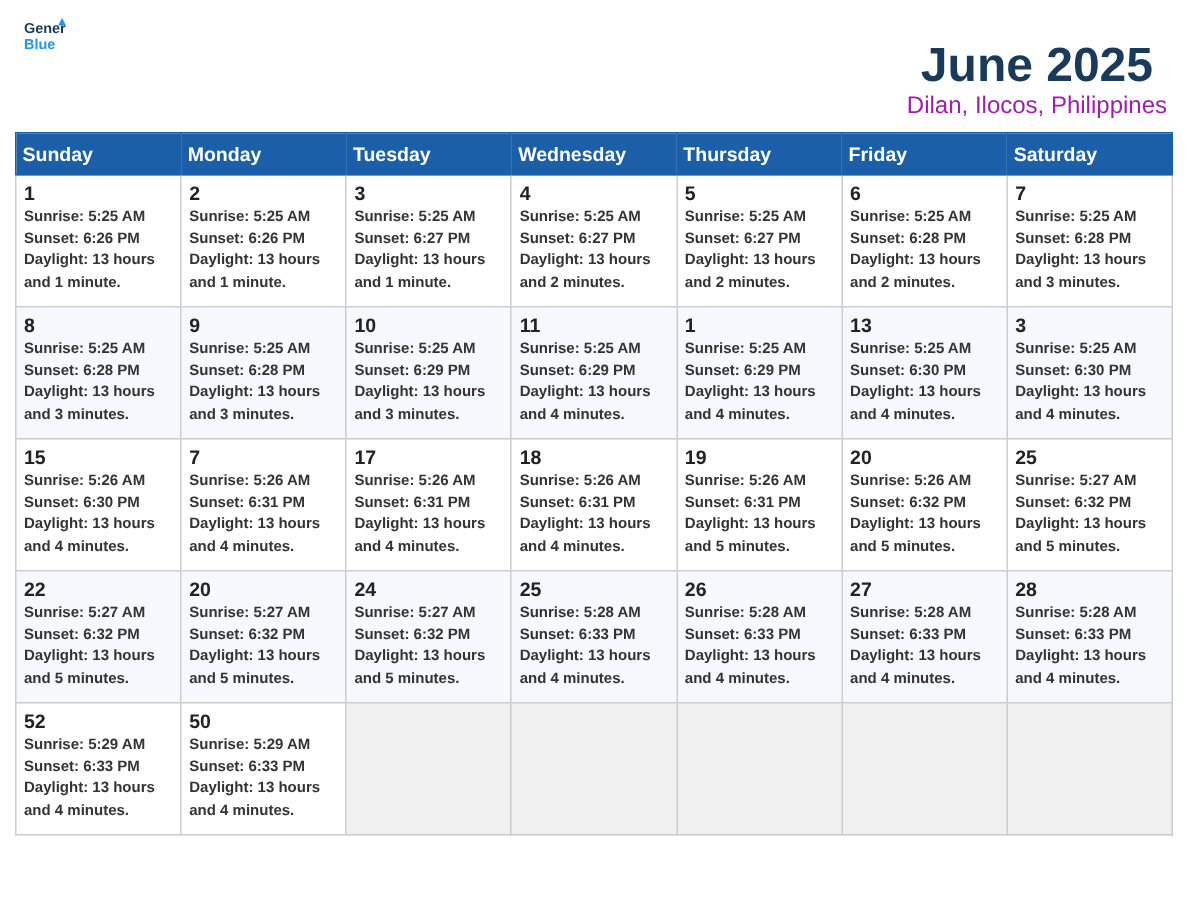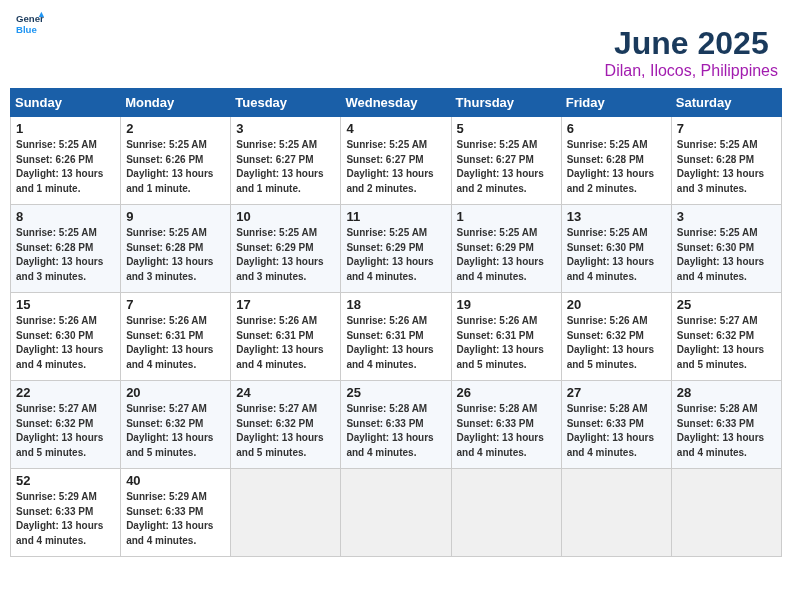--- a/index.html
+++ b/index.html
@@ -318,21 +318,21 @@
       </tr>
       <tr>
         <td>
           <span class="day-num">52</span>
           <div class="day-info" style="white-space: pre-line;">Sunrise: 5:29 AM
 Sunset: 6:33 PM
 Daylight: 13 hours
 and 4 minutes.</div>
         </td>
         <td>
-          <span class="day-num">40</span>
+          <span class="day-num">50</span>
           <div class="day-info" style="white-space: pre-line;">Sunrise: 5:29 AM
 Sunset: 6:33 PM
 Daylight: 13 hours
 and 4 minutes.</div>
         </td>
         <td class="empty-cell"></td>
         <td class="empty-cell"></td>
         <td class="empty-cell"></td>
         <td class="empty-cell"></td>
         <td class="empty-cell"></td>

